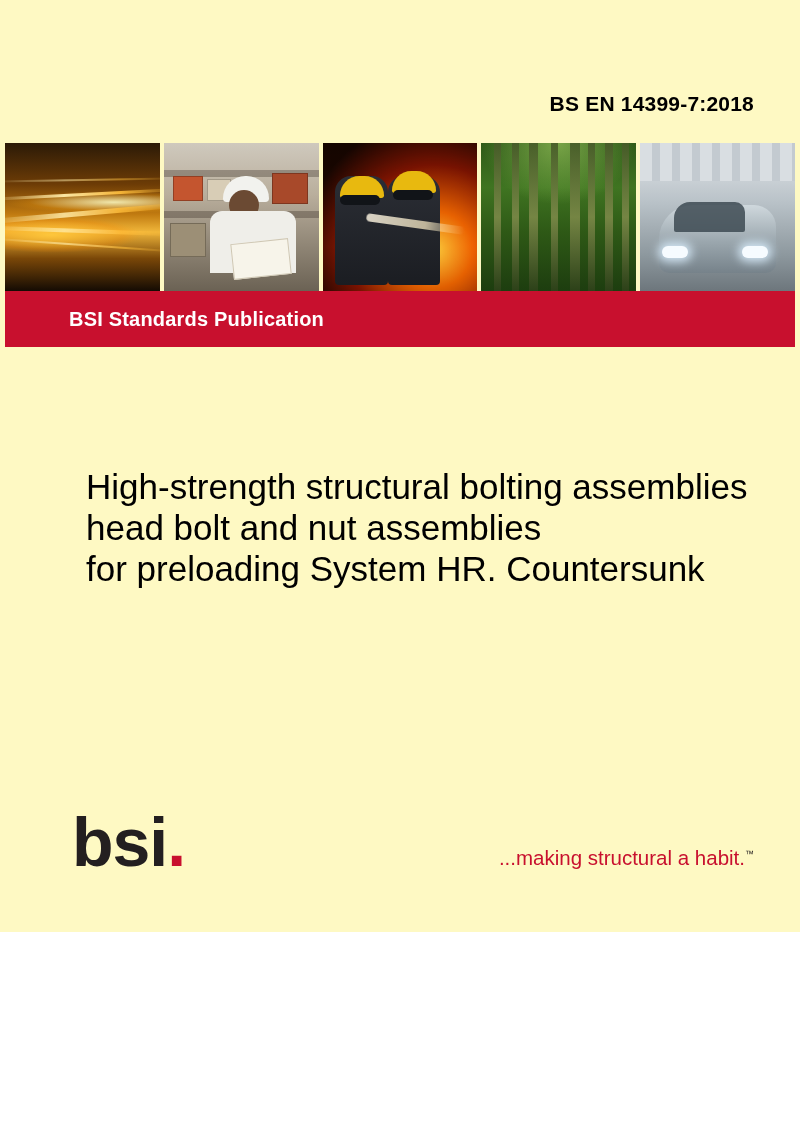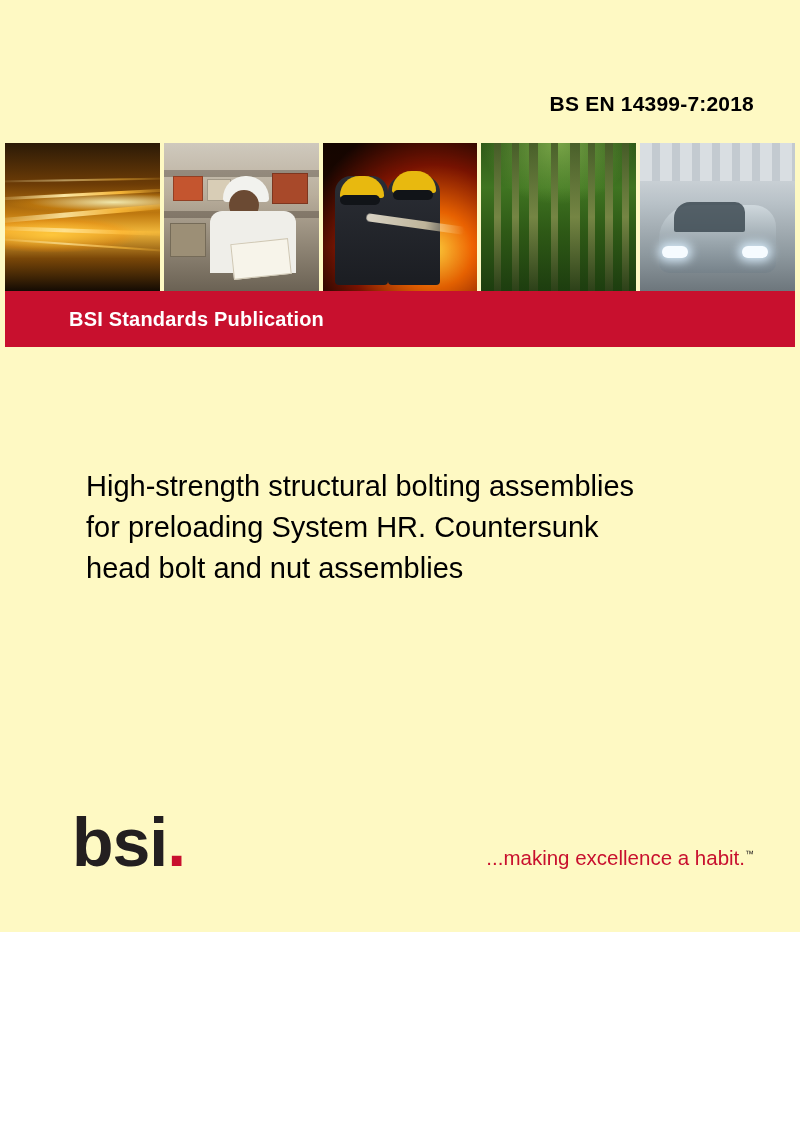--- a/index.html
+++ b/index.html
@@ -186,21 +186,21 @@
     font-weight: bold;
     letter-spacing: 0.2px;
     white-space: nowrap;
   }
   
   .doc-title {
     position: absolute;
     left: 86px;
     top: 466px;
     width: 640px;
-    font-size: 29px;
+    font-size: 35px;
     line-height: 41px;
     color: #000000;
     font-weight: normal;
   }
   .doc-title .line { display: block; white-space: nowrap; }
   
   .bsi-logo {
     position: absolute;
     left: 72px;
     bottom: 56px;
@@ -280,25 +280,25 @@
       <span class="headlight r"></span>
     </div>
   </div>
 
   <div class="red-banner">
     <div class="banner-text">BSI Standards Publication</div>
   </div>
 
   <div class="doc-title">
     <span class="line">High-strength structural bolting assemblies</span>
+    <span class="line">head bolt and nut assemblies</span>
     <span class="line">for preloading System HR. Countersunk</span>
-    <span class="line">head bolt and nut assemblies</span>
   </div>
 
   <div class="bsi-logo">
     <span>bsi</span><span class="dot">.</span>
   </div>
 
   <div class="tagline">
-    <span class="lead">...making excellence a habit.</span><span class="tm">™</span>
+    <span class="lead">...making structural a habit.</span><span class="tm">™</span>
   </div>
 
 </div>
 
 </body></html>

